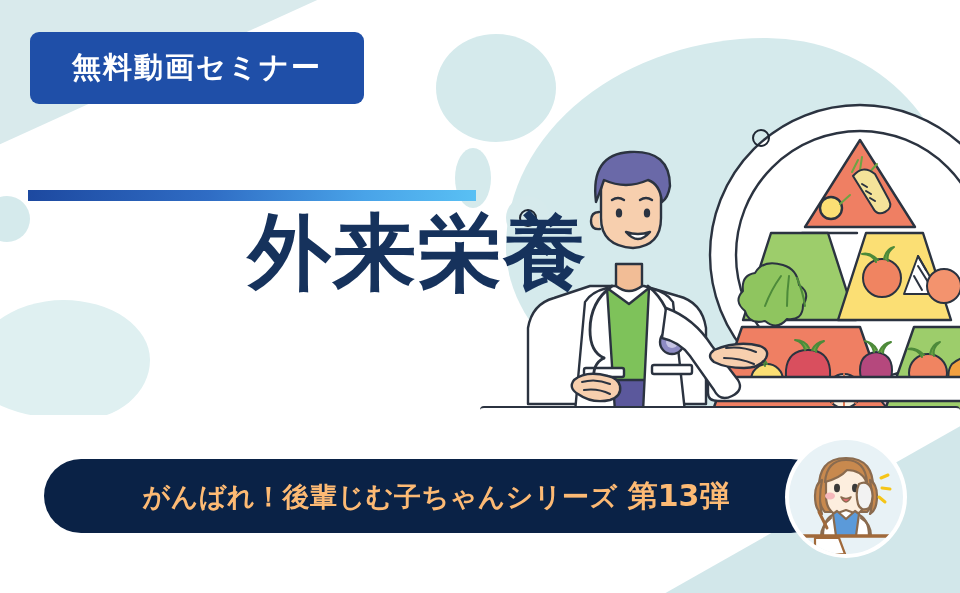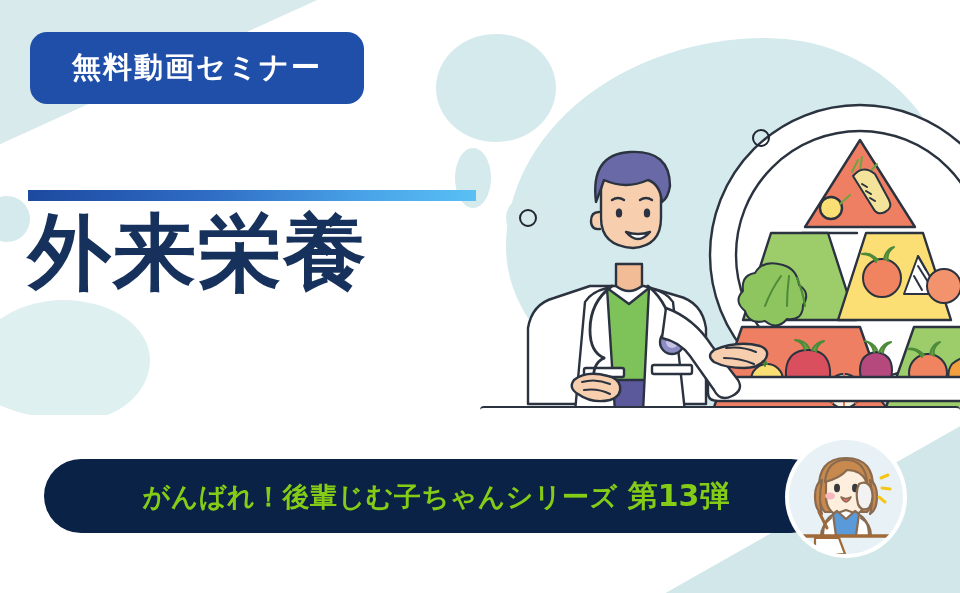--- a/index.html
+++ b/index.html
@@ -71,21 +71,21 @@
 
   .desk-line{
     position:absolute;left:480px;top:406px;width:480px;height:10px;
     background:#ffffff;border-top:2.5px solid #2b3340;border-radius:4px;
   }
 
   
   .badge{
     position:absolute;left:30px;top:32px;
     width:334px;height:72px;
-    background:#1f4fa8;border-radius:17px;
+    background:#1f4fa8;border-radius:9px;
     display:flex;align-items:center;justify-content:center;
   }
   .badge-label{
     color:#ffffff;font-size:29px;font-weight:bold;letter-spacing:2px;
     font-family:"DejaVu Sans","Liberation Sans",sans-serif;
     white-space:nowrap;
   }
 
   .subtitle{
     position:absolute;left:28px;top:126px;
@@ -95,33 +95,33 @@
   }
   .subtitle-rule{
     position:absolute;left:28px;top:190px;width:448px;height:11px;
     background:linear-gradient(90deg,#1d49a0 0%,#2f6cc4 40%,#49a3e8 75%,#59c0f4 100%);
   }
 
   .headline{
     position:absolute;left:28px;top:212px;width:560px;
     color:#16325c;font-weight:bold;
     font-family:"DejaVu Sans","Liberation Sans",sans-serif;
-    line-height:0.98;letter-spacing:2px;
+    line-height:0.98;letter-spacing:2px;text-align:right;
   }
   .headline .line1{font-size:83px;display:block;}
   .headline .line2{font-size:83px;display:block;padding-left:96px;}
 
   
   .series-banner{
     position:absolute;left:44px;top:459px;width:784px;height:74px;
     background:#0a2246;border-radius:37px;
     display:flex;align-items:center;justify-content:center;
   }
   .series-label{
-    color:#84cc16;font-size:27px;font-weight:bold;letter-spacing:.5px;
+    color:#fdba74;font-size:27px;font-weight:bold;letter-spacing:.5px;
     font-family:"DejaVu Sans","Liberation Sans",sans-serif;white-space:nowrap;
   }
   .series-label .vol{font-size:30px;margin-left:10px;letter-spacing:0;}
 
   .avatar{
     position:absolute;left:789px;top:440px;width:114px;height:114px;
     background:#e8f2f6;border-radius:50%;overflow:hidden;
     box-shadow:0 0 0 4px #ffffff;
   }
   .avatar svg{display:block;}

